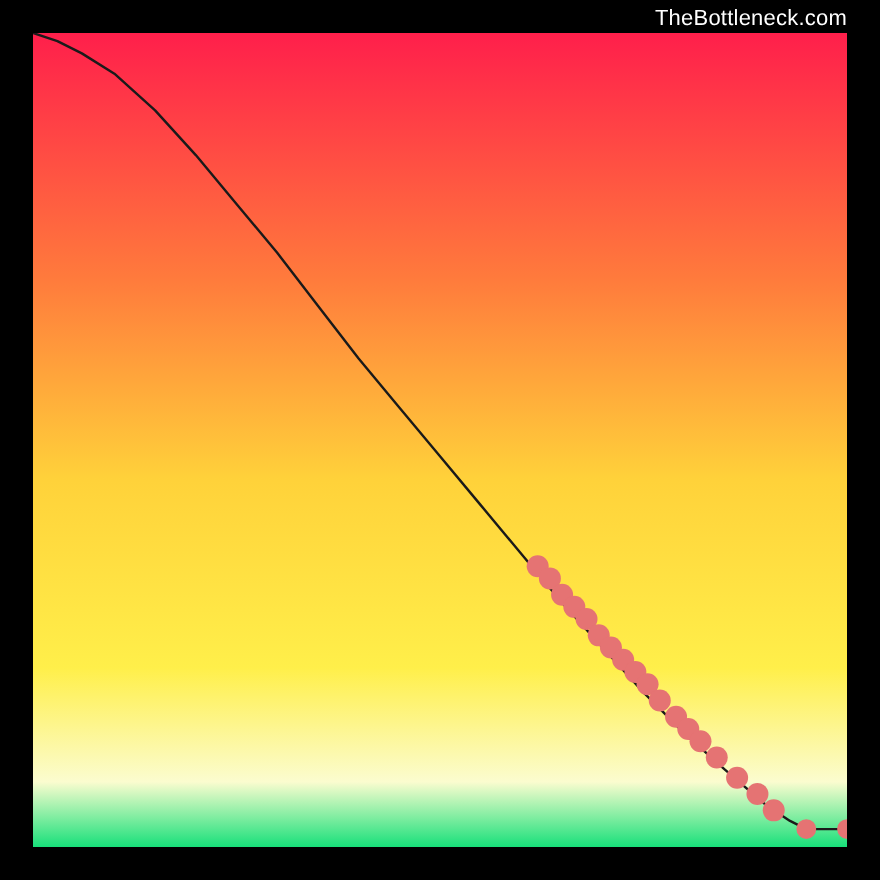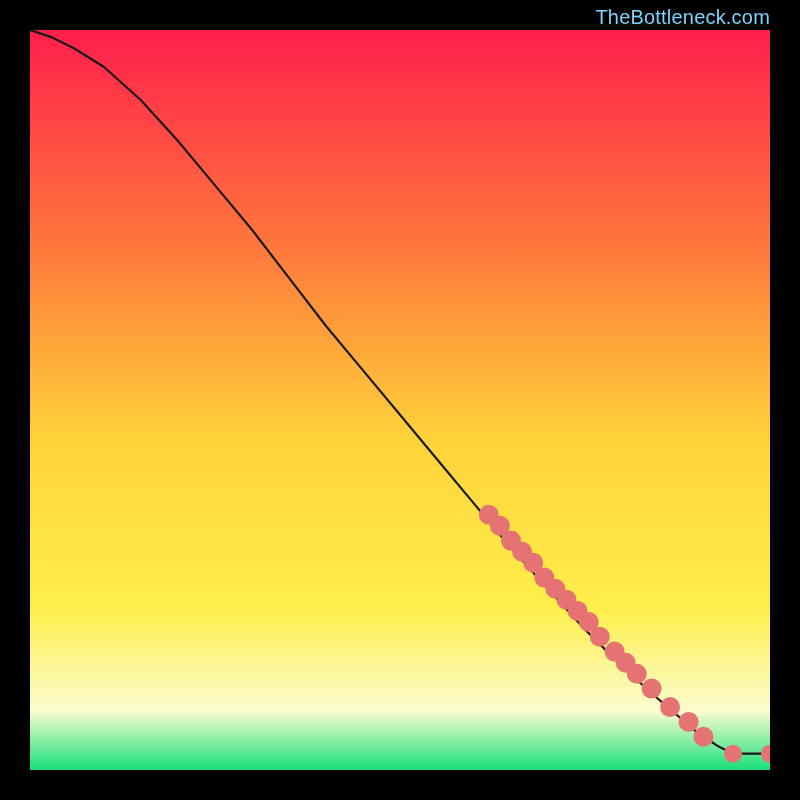--- a/index.html
+++ b/index.html
@@ -21,21 +21,21 @@
     position: absolute;
     left: 30px;
     top: 30px;
     width: 740px;
     height: 740px;
   }
   .attribution {
     position: absolute;
     top: 6px;
     right: 30px;
-    color: #7dd3fc;
+    color: #ffffff;
     font-size: 20px;
     font-weight: 400;
     letter-spacing: 0.2px;
   }
   svg { display: block; }
 </style>
 </head>
 <body>
 
 <div class="stage">

